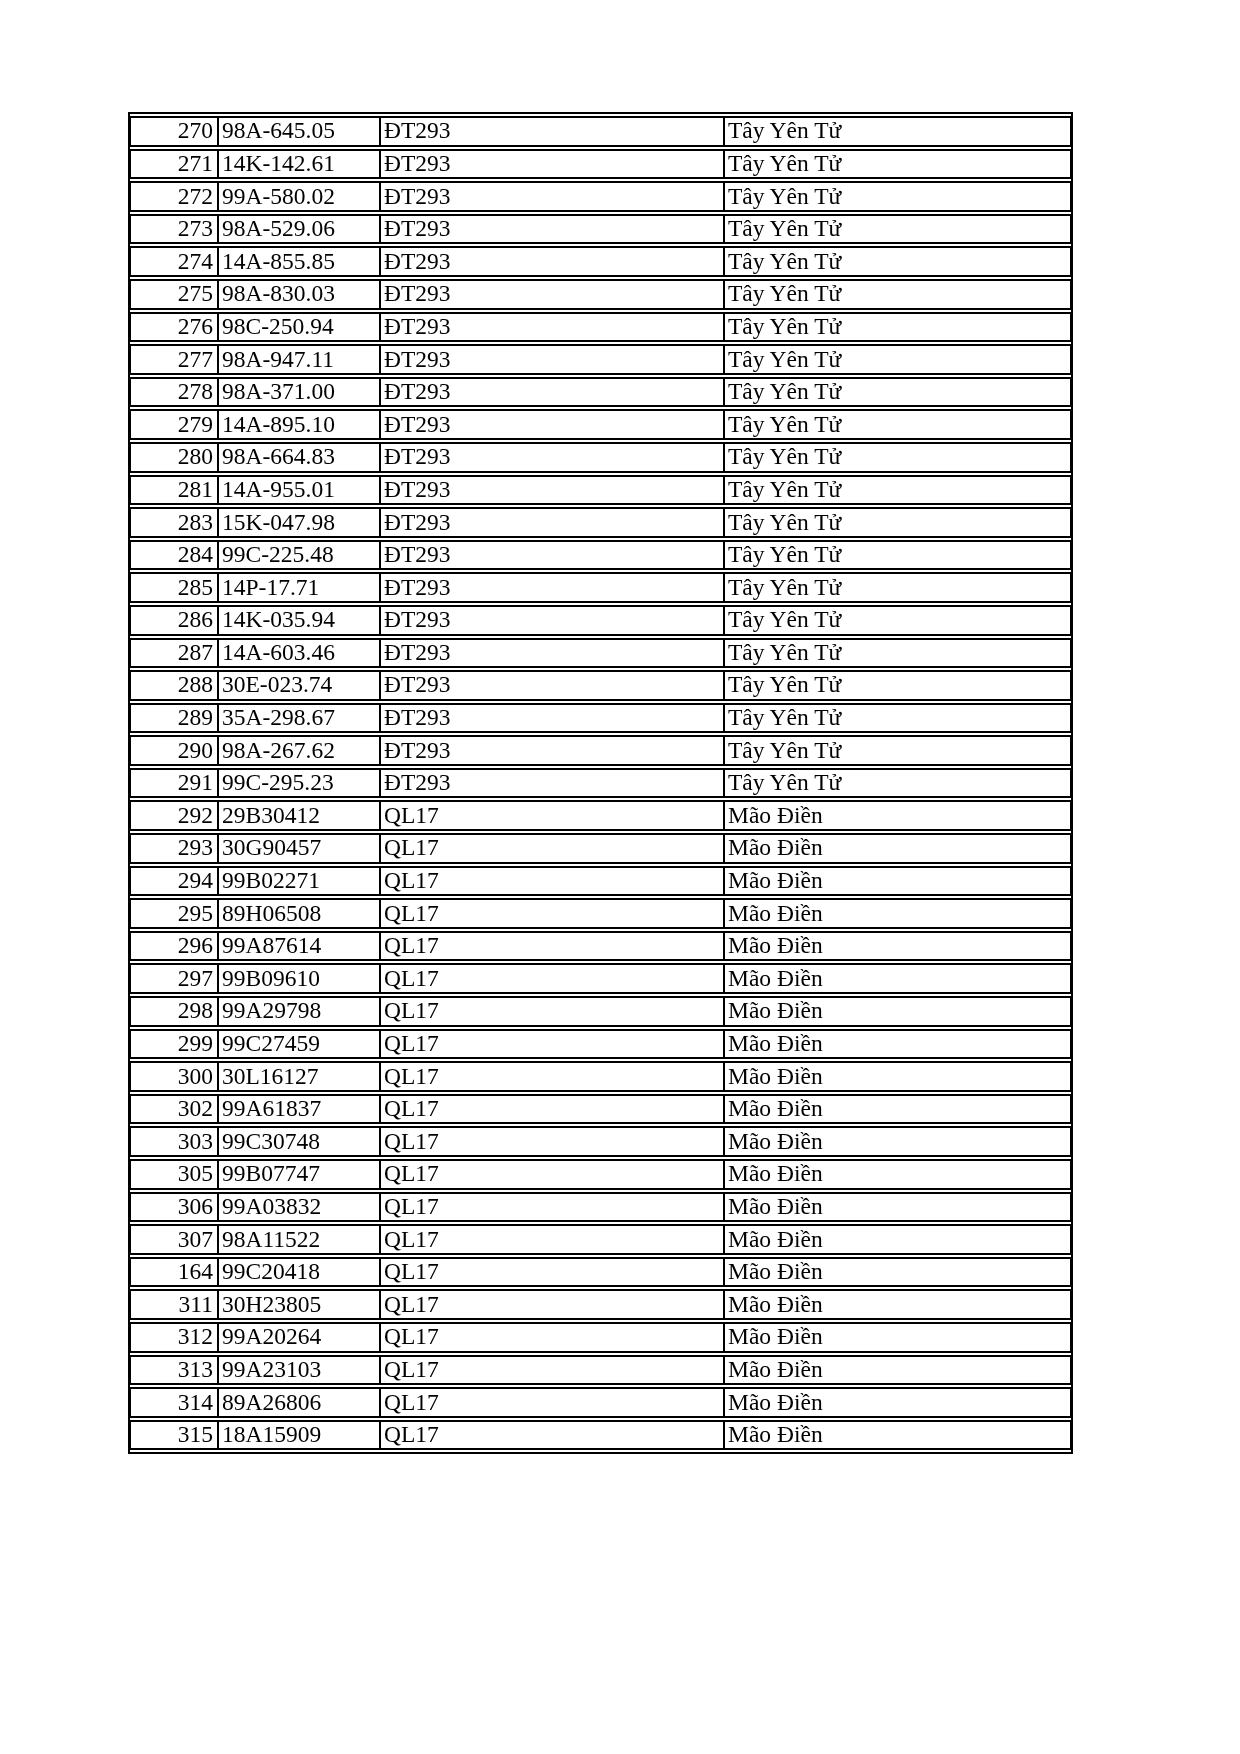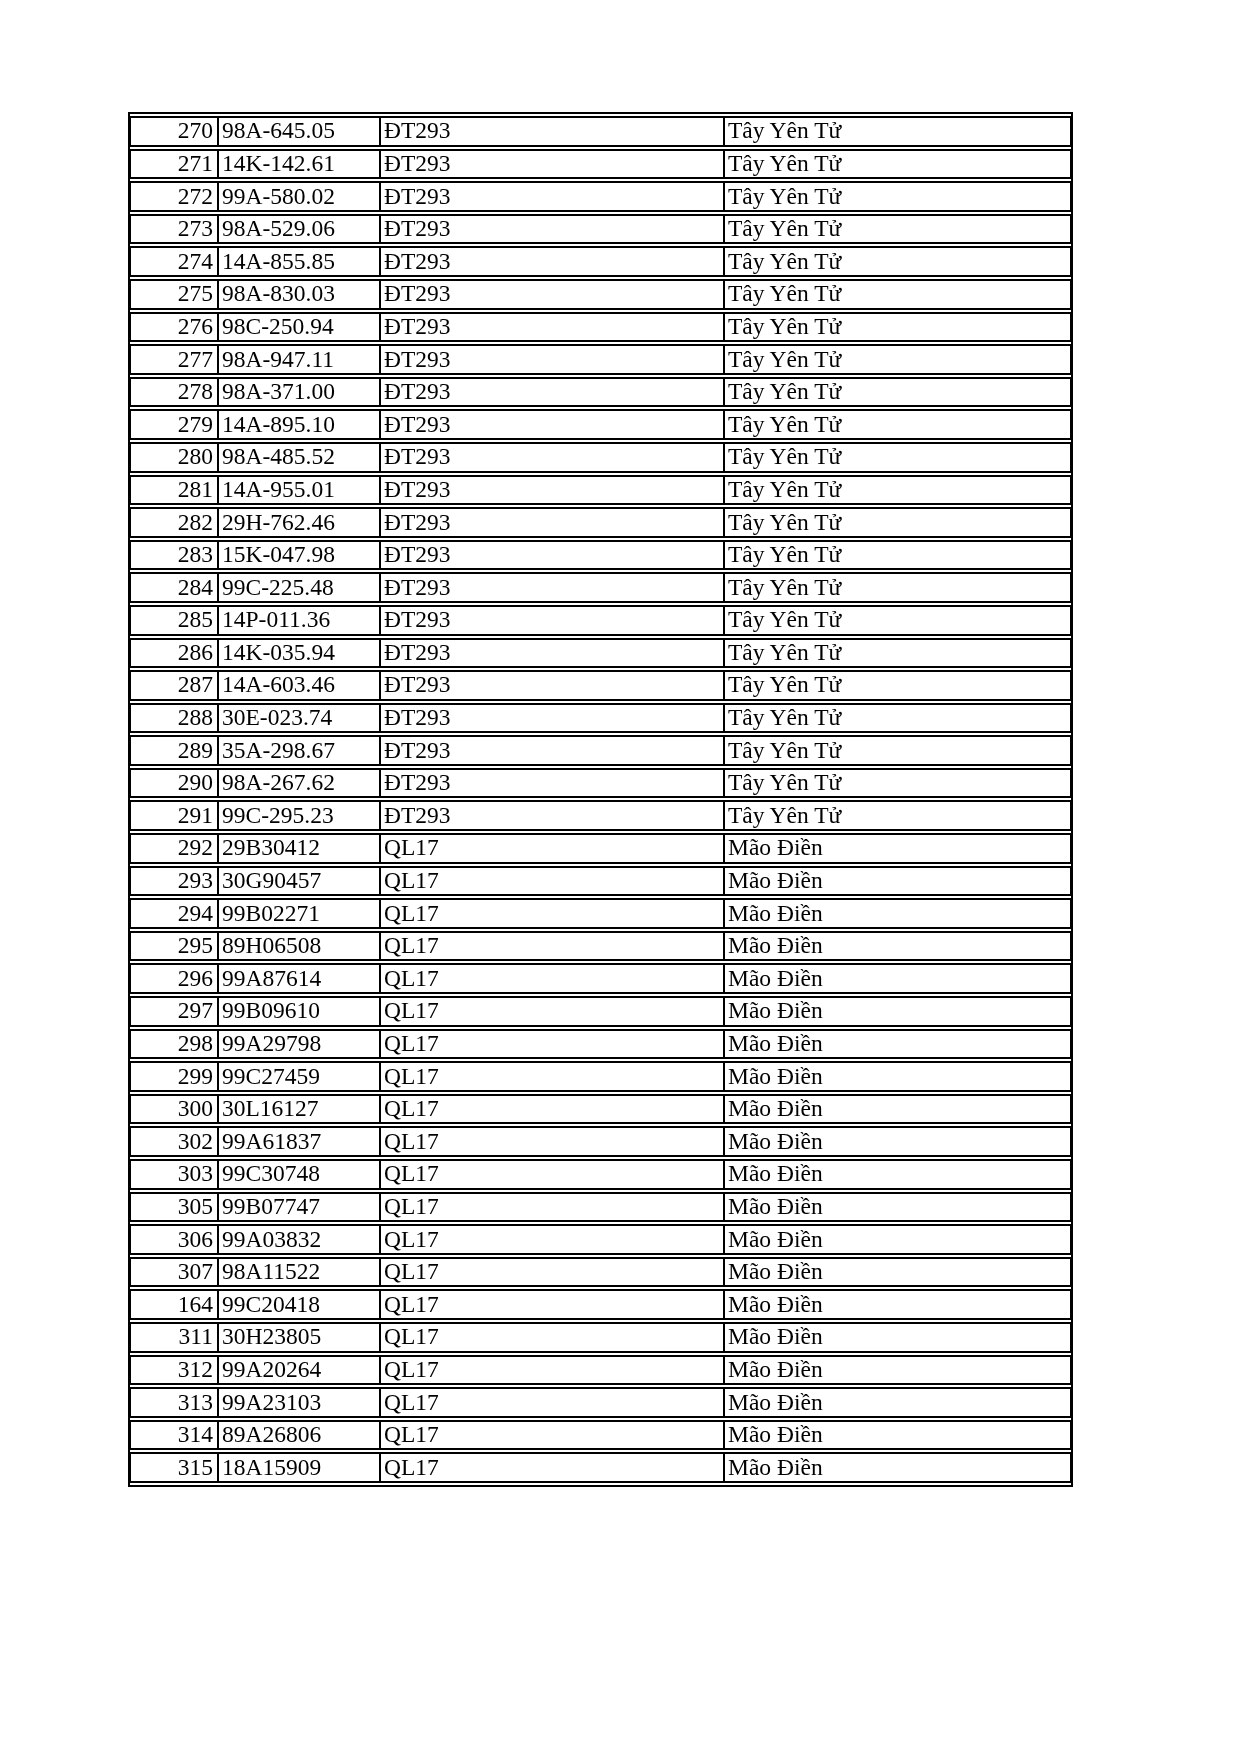--- a/index.html
+++ b/index.html
@@ -114,51 +114,45 @@
           <td class="align-left">Tây Yên Tử</td>
         </tr>
         <tr>
           <td class="align-right">279</td>
           <td class="align-left">14A-895.10</td>
           <td class="align-left">ĐT293</td>
           <td class="align-left">Tây Yên Tử</td>
         </tr>
         <tr>
           <td class="align-right">280</td>
-          <td class="align-left">98A-485.52</td>
+          <td class="align-left">98A-664.83</td>
           <td class="align-left">ĐT293</td>
           <td class="align-left">Tây Yên Tử</td>
         </tr>
         <tr>
           <td class="align-right">281</td>
           <td class="align-left">14A-955.01</td>
           <td class="align-left">ĐT293</td>
           <td class="align-left">Tây Yên Tử</td>
         </tr>
         <tr>
-          <td class="align-right">282</td>
-          <td class="align-left">29H-762.46</td>
-          <td class="align-left">ĐT293</td>
-          <td class="align-left">Tây Yên Tử</td>
-        </tr>
-        <tr>
           <td class="align-right">283</td>
           <td class="align-left">15K-047.98</td>
           <td class="align-left">ĐT293</td>
           <td class="align-left">Tây Yên Tử</td>
         </tr>
         <tr>
           <td class="align-right">284</td>
           <td class="align-left">99C-225.48</td>
           <td class="align-left">ĐT293</td>
           <td class="align-left">Tây Yên Tử</td>
         </tr>
         <tr>
           <td class="align-right">285</td>
-          <td class="align-left">14P-011.36</td>
+          <td class="align-left">14P-17.71</td>
           <td class="align-left">ĐT293</td>
           <td class="align-left">Tây Yên Tử</td>
         </tr>
         <tr>
           <td class="align-right">286</td>
           <td class="align-left">14K-035.94</td>
           <td class="align-left">ĐT293</td>
           <td class="align-left">Tây Yên Tử</td>
         </tr>
         <tr>

